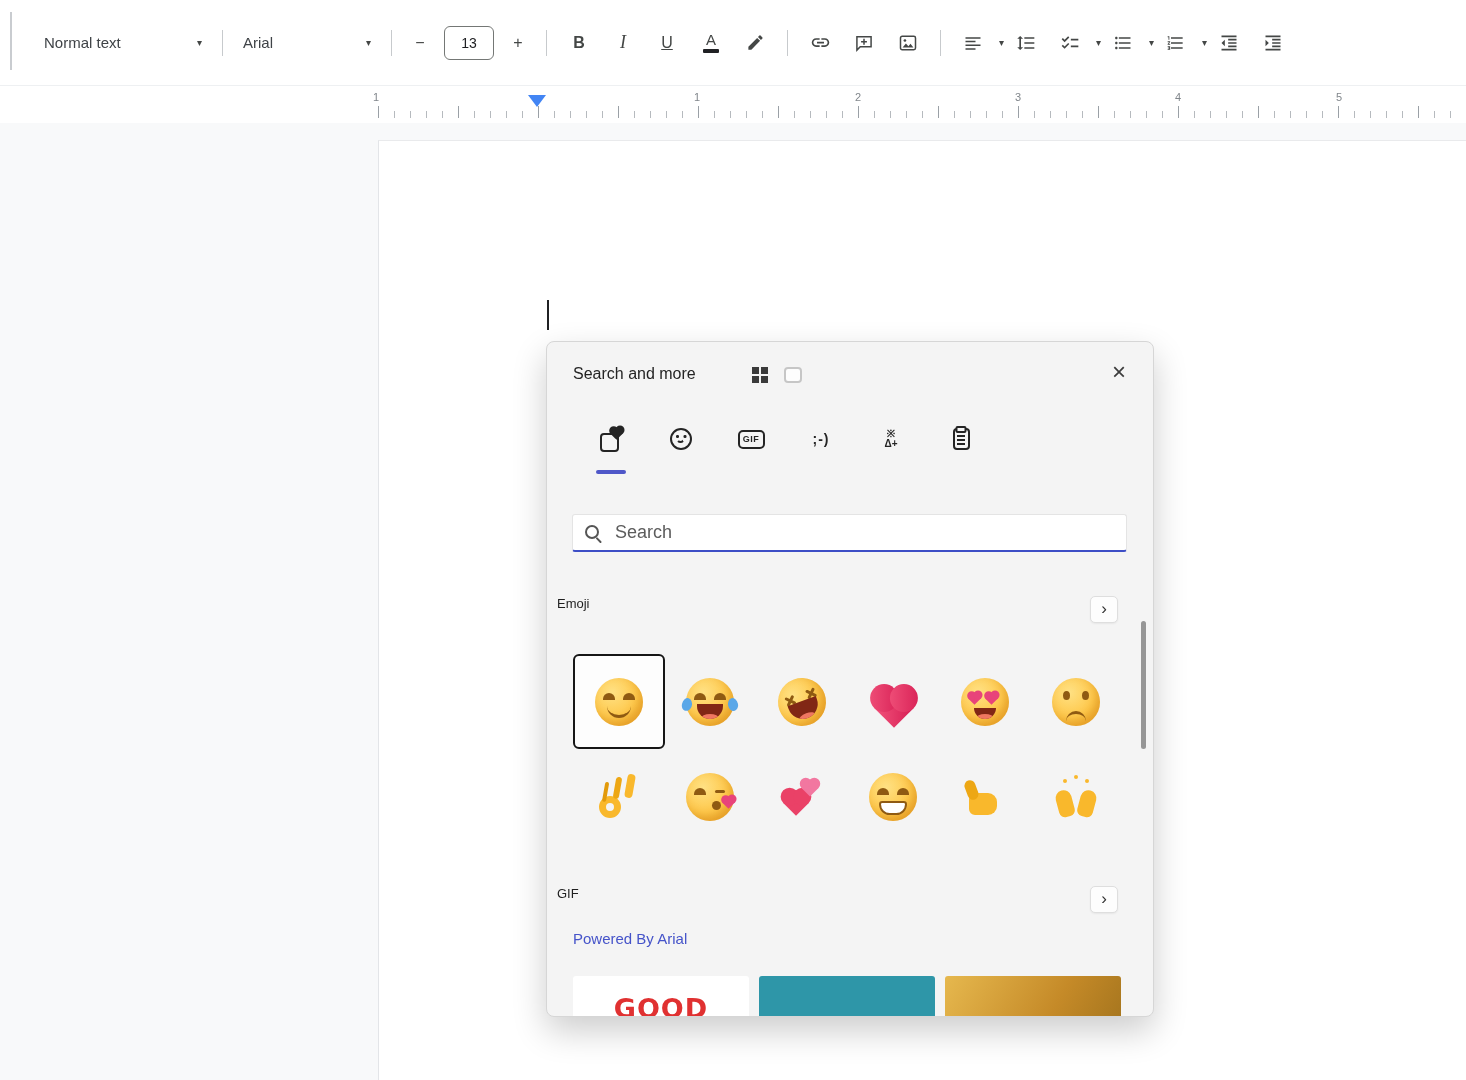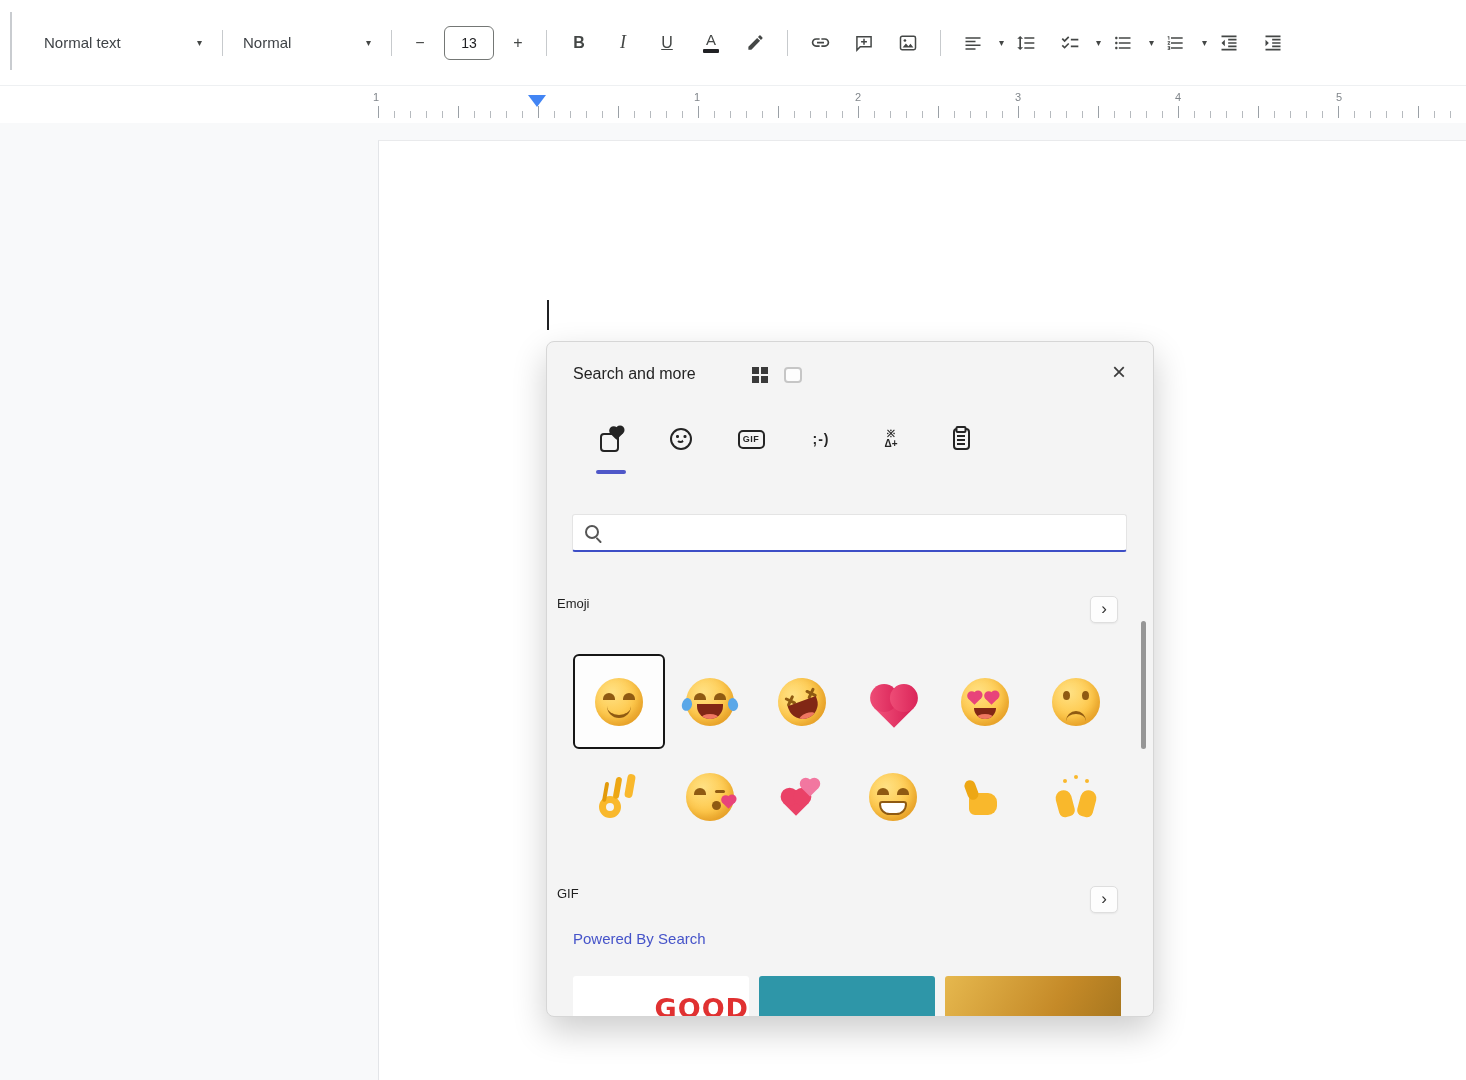--- a/index.html
+++ b/index.html
@@ -152,21 +152,21 @@
   .palm{bottom:4px;width:16px;height:27px;background:#f9b82c;border-radius:8px 8px 6px 6px;}
   .pl{left:5px;transform:rotate(-15deg);} .pr{right:5px;transform:rotate(15deg);}
   .spark{left:50%;top:2px;width:4px;height:4px;margin-left:-2px;border-radius:50%;background:#f9b82c;
     box-shadow:-11px 4px 0 #f9b82c,11px 4px 0 #f9b82c;}
   .h2a{width:18px;height:18px;left:9px;top:21px;}
   .h2b{width:12px;height:12px;right:10px;top:9px;background:#f277a0;}
 
   .tenor-link{position:absolute;left:26px;top:588px;font-size:15px;color:#4553c9;cursor:pointer;text-decoration:none;}
   .gif-row{position:absolute;left:26px;top:634px;display:flex;gap:10px;}
   .gif-thumb{width:176px;height:64px;border-radius:3px;overflow:hidden;display:flex;align-items:center;
-    justify-content:flex-end;cursor:pointer;}
+    justify-content:center;cursor:pointer;}
   .gif-good{background:#fff;}
   .gif-good span{color:#e03131;font-weight:800;font-size:27px;letter-spacing:1px;font-family:"DejaVu Sans",sans-serif;}
   .gif-teal{background:#2e96a8;}
   .gif-amber{background:linear-gradient(120deg,#e6b84e,#c58a28 60%,#a2731d);}
   .panel-scrollbar{position:absolute;left:594px;top:279px;width:5px;height:128px;background:#969696;border-radius:3px;cursor:pointer;}
 </style>
 </head>
 <body>
 
 <div class="screen">
@@ -174,21 +174,21 @@
   <div class="toolbar">
     <div class="edge-line"></div>
 
     <button class="dd style-dd">
       <span>Normal text</span>
       <span class="caret">▾</span>
     </button>
     <i class="vdiv"></i>
 
     <button class="dd font-dd">
-      <span>Normal</span>
+      <span>Arial</span>
       <span class="caret">▾</span>
     </button>
     <i class="vdiv"></i>
 
     <button class="tbtn sm">−</button>
     <div class="sizebox">13</div>
     <button class="tbtn sm">+</button>
     <i class="vdiv"></i>
 
     <button class="tbtn bold">B</button>
@@ -342,20 +342,21 @@
         </span>
       </button>
       <button class="tab">
         <span class="ic-clip"></span>
       </button>
     </div>
     <div class="tab-underline"></div>
 
     <div class="searchbox">
       <span class="mag"></span>
+      <input type="text" placeholder="Search" style="">
     </div>
 
     <span class="sec-title sec-emoji-title">Emoji</span>
     <button class="more-btn more-emoji">›</button>
 
     <div class="emoji-grid">
         <div class="emoji-cell selected" title="😊">
           <div class="face">
             <i class="earc l"></i>
             <i class="earc r"></i>
@@ -434,21 +435,21 @@
           <div class="art">
             <i class="palm pl"></i>
             <i class="palm pr"></i>
             <i class="spark"></i>
           </div>
         </div>
       </div>
 
     <span class="sec-title sec-gif-title">GIF</span>
     <button class="more-btn more-gif">›</button>
-    <a class="tenor-link">Powered By Search</a>
+    <a class="tenor-link">Powered By Arial</a>
 
     <div class="gif-row">
       <div class="gif-thumb gif-good">
         <span>GOOD</span>
       </div>
       <div class="gif-thumb gif-teal"></div>
       <div class="gif-thumb gif-amber"></div>
     </div>
 
     <div class="panel-scrollbar"></div>

